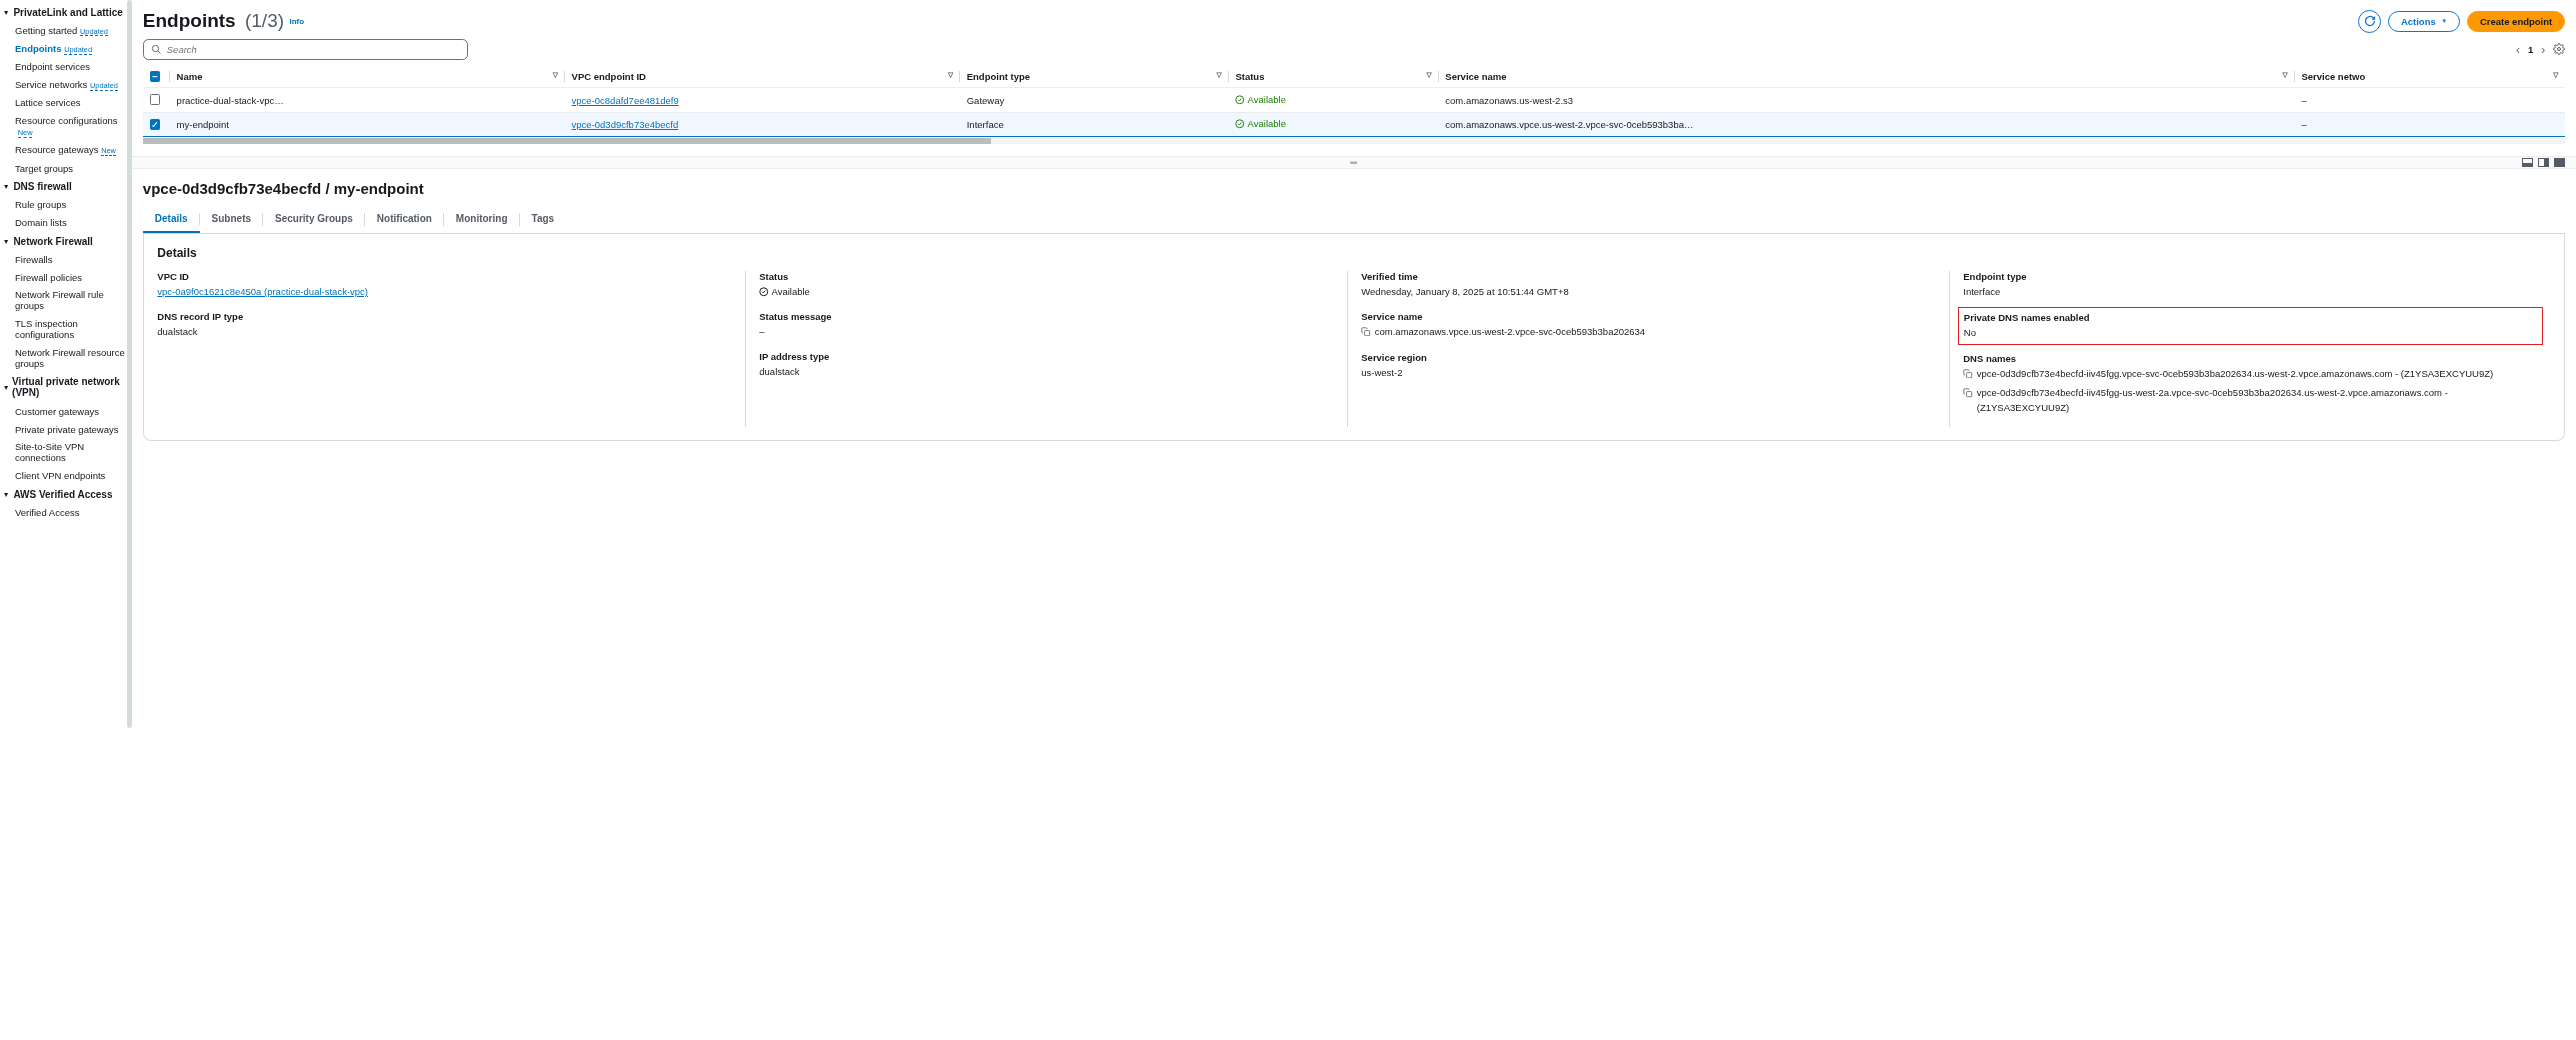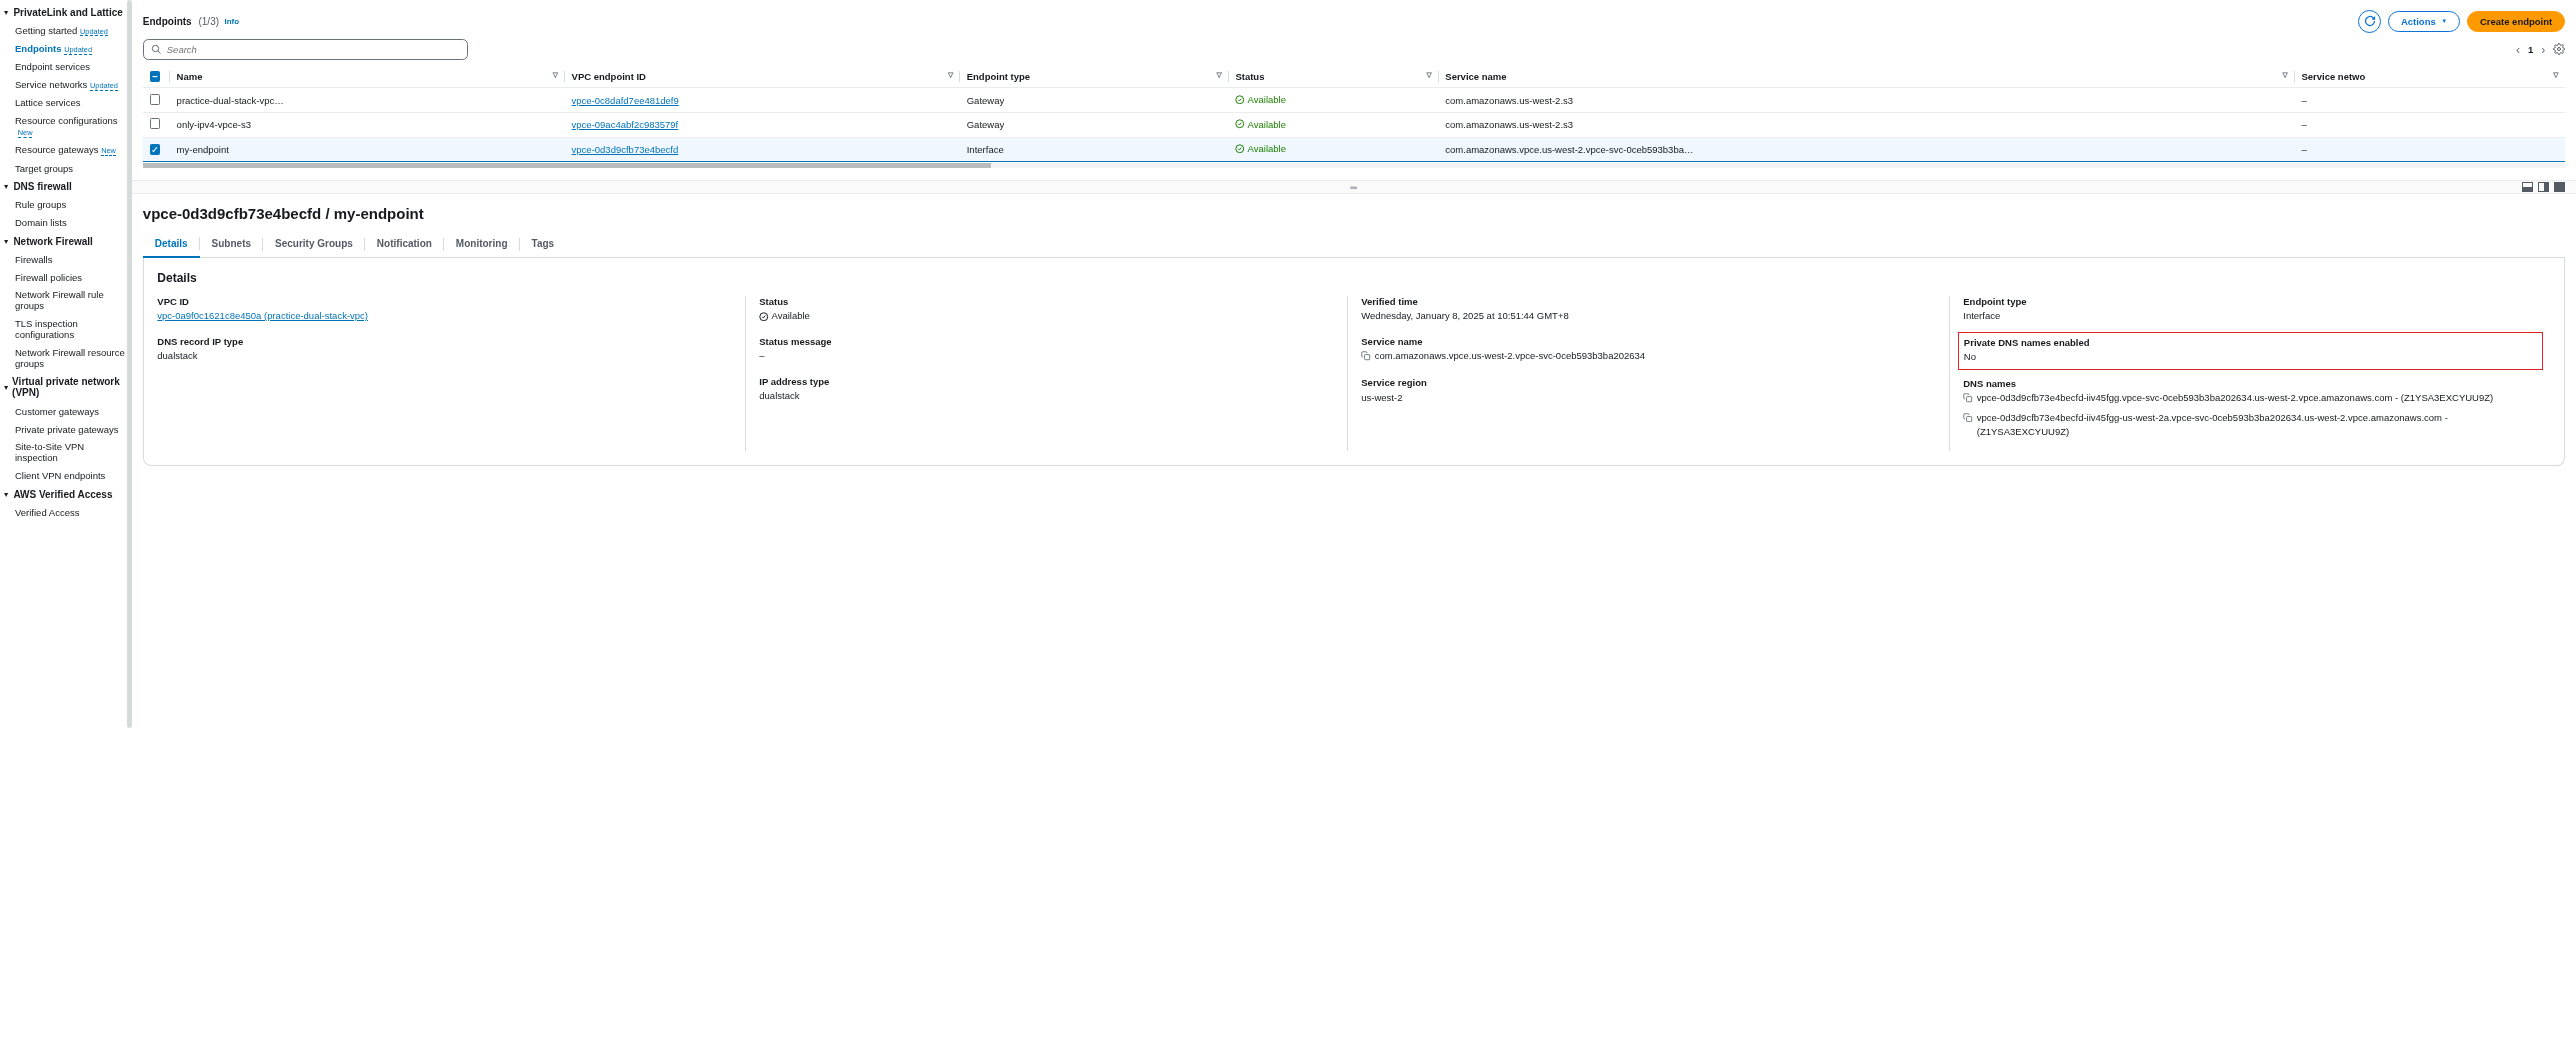--- a/index.html
+++ b/index.html
@@ -6,21 +6,21 @@
 body { font-family: "Amazon Ember", "Helvetica Neue", Arial, sans-serif; font-size: 9.5px; color: #16191f; background: #fff; display: flex; height: 100vh; overflow: hidden; }
 .sidebar { width: 132px; flex-shrink: 0; overflow-y: auto; padding: 2.7px 0 6.8px 0; border-right: 0; position: relative; }
 .sb-scroll { position: absolute; right: 0; top: 0; width: 5.4px; height: 70%; background: #d5dbdb; border-radius: 2.7px; }
 .sb-header { display: flex; align-items: center; padding: 4px 5.4px 4px 2.7px; font-weight: 700; font-size: 10px; cursor: pointer; }
 .sb-header .caret { width: 8px; display: inline-block; margin-right: 2.7px; font-size: 6.8px; }
 .sb-item { padding: 3.4px 5.4px 3.4px 15px; font-size: 9.5px; cursor: pointer; color: #16191f; }
 .sb-item.active { color: #0073bb; font-weight: 700; }
 .sb-badge { display: inline-block; font-size: 7.4px; font-weight: 400; color: #0073bb; border-bottom: 0.7px dashed #0073bb; margin-left: 2.7px; line-height: 1; }
 .main { flex: 1; overflow-y: auto; padding: 0 10.8px 10.8px 10.8px; position: relative; }
 .page-header { display: flex; align-items: center; padding: 9.5px 0 6.8px 0; }
-.page-header h1 { font-size: 10px; font-weight: 700; text-align: right; }
+.page-header h1 { font-size: 19px; font-weight: 700; text-align: right; }
 .page-header .count { font-weight: 400; color: #545b64; margin-left: 4px; }
 .page-header .info { color: #0073bb; font-size: 8px; margin-left: 5.4px; font-weight: 700; cursor: pointer; }
 .header-actions { margin-left: auto; display: flex; align-items: center; gap: 6.8px; }
 .btn { border-radius: 13.5px; padding: 4px 12px; font-size: 9.5px; font-weight: 700; cursor: pointer; display: inline-flex; align-items: center; border: 0.7px solid; background: #fff; }
 .btn-icon { width: 23px; height: 23px; border-radius: 50%; padding: 0; justify-content: center; border: 1.4px solid #0972d3; color: #0972d3; }
 .btn-outline { border: 1.4px solid #0972d3; color: #0972d3; text-align: center; }
 .btn-outline .tri { margin-left: 5.4px; font-size: 6px; }
 .btn-primary { background: #ff9900; border-color: #ff9900; color: #16191f; }
 .toolbar { display: flex; align-items: center; gap: 10.8px; margin-bottom: 5.4px; }
 .search-wrap { display: flex; align-items: center; border: 0.7px solid #687078; border-radius: 5.4px; padding: 4px 6.8px; width: 325px; }
@@ -92,21 +92,21 @@
       <div class="sb-item">Domain lists</div>
       <div class="sb-header"><span class="caret">▼</span>Network Firewall</div>
       <div class="sb-item">Firewalls</div>
       <div class="sb-item">Firewall policies</div>
       <div class="sb-item">Network Firewall rule groups</div>
       <div class="sb-item">TLS inspection configurations</div>
       <div class="sb-item">Network Firewall resource groups</div>
       <div class="sb-header"><span class="caret">▼</span>Virtual private network (VPN)</div>
       <div class="sb-item">Customer gateways</div>
       <div class="sb-item">Private private gateways</div>
-      <div class="sb-item">Site-to-Site VPN inspection</div>
+      <div class="sb-item">Site-to-Site VPN connections</div>
       <div class="sb-item">Client VPN endpoints</div>
       <div class="sb-header"><span class="caret">▼</span>AWS Verified Access</div>
       <div class="sb-item">Verified Access</div>
     </div>
   <div class="sb-scroll"></div>
 </div>
 
 <div class="main">
 
   <div class="page-header">
@@ -170,32 +170,20 @@
             <td>practice-dual-stack-vpc…</td>
             <td><span class="link">vpce-0c8dafd7ee481def9</span></td>
             <td>Gateway</td>
             <td><span class="status-ok"><svg viewBox="0 0 24 24" fill="none" stroke="currentColor" stroke-width="2.5">
                   <circle cx="12" cy="12" r="10"></circle>
                   <path d="M8 12l3 3 5-6"></path>
                 </svg> Available</span></td>
             <td>com.amazonaws.us-west-2.s3</td>
             <td>–</td>
           </tr>
-          <tr>
-            <td><span class="chk "></span></td>
-            <td>only-ipv4-vpce-s3</td>
-            <td><span class="link">vpce-09ac4abf2c983579f</span></td>
-            <td>Gateway</td>
-            <td><span class="status-ok"><svg viewBox="0 0 24 24" fill="none" stroke="currentColor" stroke-width="2.5">
-                  <circle cx="12" cy="12" r="10"></circle>
-                  <path d="M8 12l3 3 5-6"></path>
-                </svg> Available</span></td>
-            <td>com.amazonaws.us-west-2.s3</td>
-            <td>–</td>
-          </tr>
           <tr class="selected">
             <td><span class="chk checked">✓</span></td>
             <td>my-endpoint</td>
             <td><span class="link">vpce-0d3d9cfb73e4becfd</span></td>
             <td>Interface</td>
             <td><span class="status-ok"><svg viewBox="0 0 24 24" fill="none" stroke="currentColor" stroke-width="2.5">
                   <circle cx="12" cy="12" r="10"></circle>
                   <path d="M8 12l3 3 5-6"></path>
                 </svg> Available</span></td>
             <td>com.amazonaws.vpce.us-west-2.vpce-svc-0ceb593b3ba…</td>

